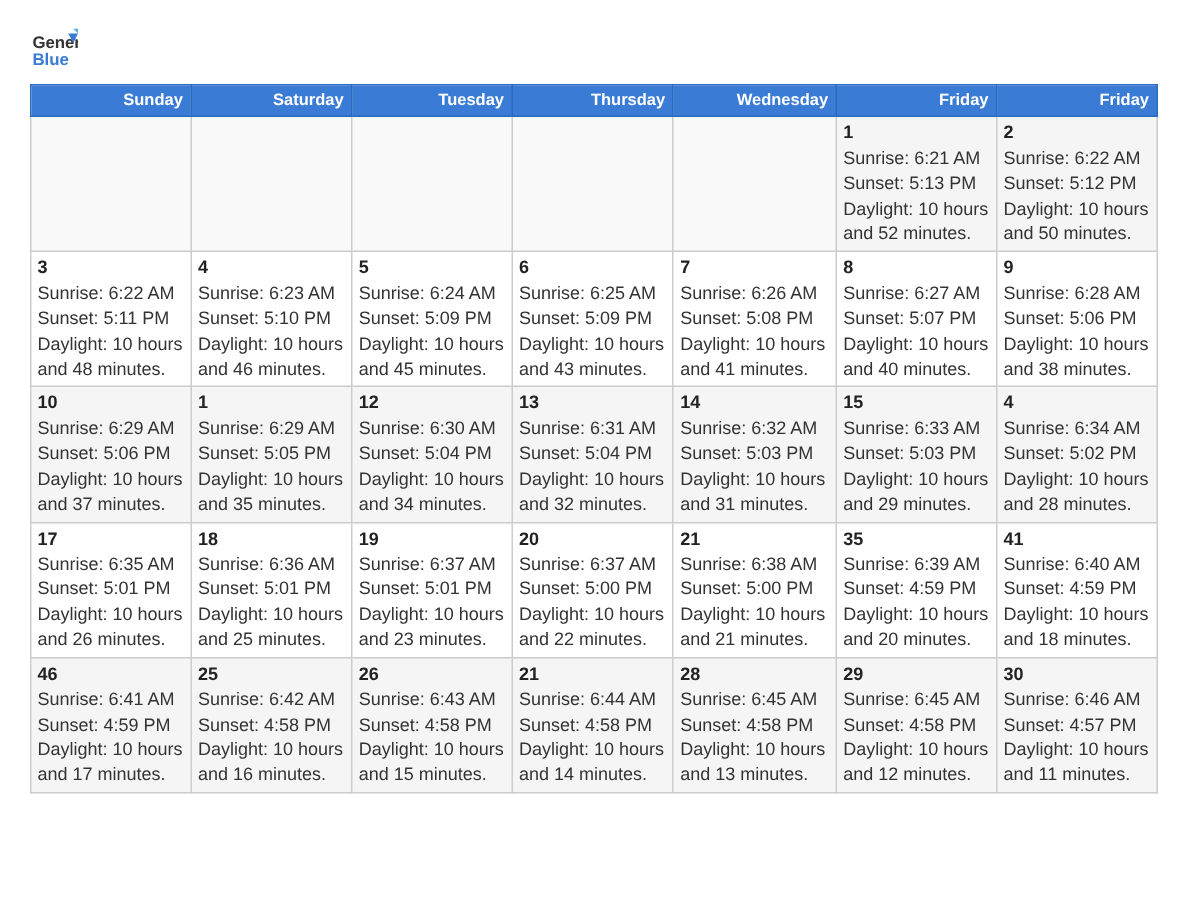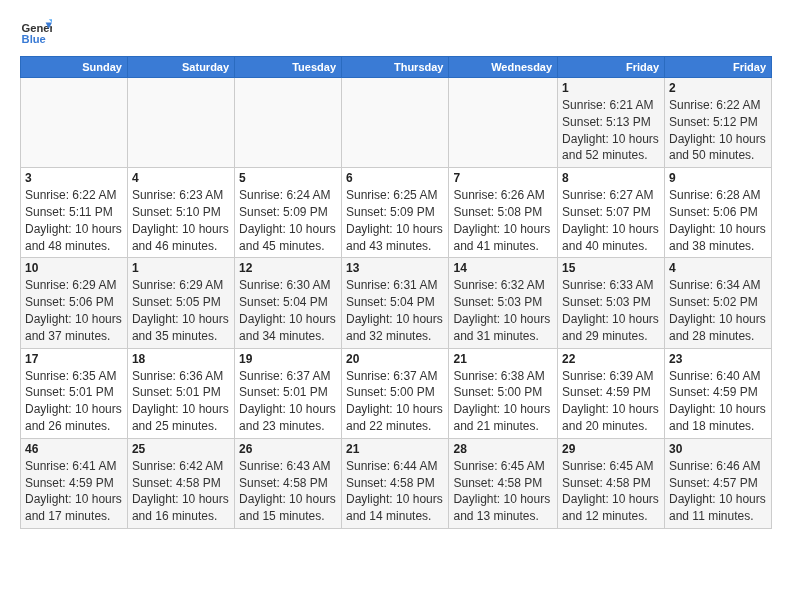--- a/index.html
+++ b/index.html
@@ -208,25 +208,25 @@
           </td>
           <td>
             <span class="day-number">20</span>
             <div class="day-info">Sunrise: 6:37 AM<br>Sunset: 5:00 PM<br>Daylight: 10 hours<br>and 22 minutes.</div>
           </td>
           <td>
             <span class="day-number">21</span>
             <div class="day-info">Sunrise: 6:38 AM<br>Sunset: 5:00 PM<br>Daylight: 10 hours<br>and 21 minutes.</div>
           </td>
           <td>
-            <span class="day-number">22</span>
+            <span class="day-number">35</span>
             <div class="day-info">Sunrise: 6:39 AM<br>Sunset: 4:59 PM<br>Daylight: 10 hours<br>and 20 minutes.</div>
           </td>
           <td>
-            <span class="day-number">23</span>
+            <span class="day-number">41</span>
             <div class="day-info">Sunrise: 6:40 AM<br>Sunset: 4:59 PM<br>Daylight: 10 hours<br>and 18 minutes.</div>
           </td>
         </tr>
         <tr>
           <td>
             <span class="day-number">46</span>
             <div class="day-info">Sunrise: 6:41 AM<br>Sunset: 4:59 PM<br>Daylight: 10 hours<br>and 17 minutes.</div>
           </td>
           <td>
             <span class="day-number">25</span>

